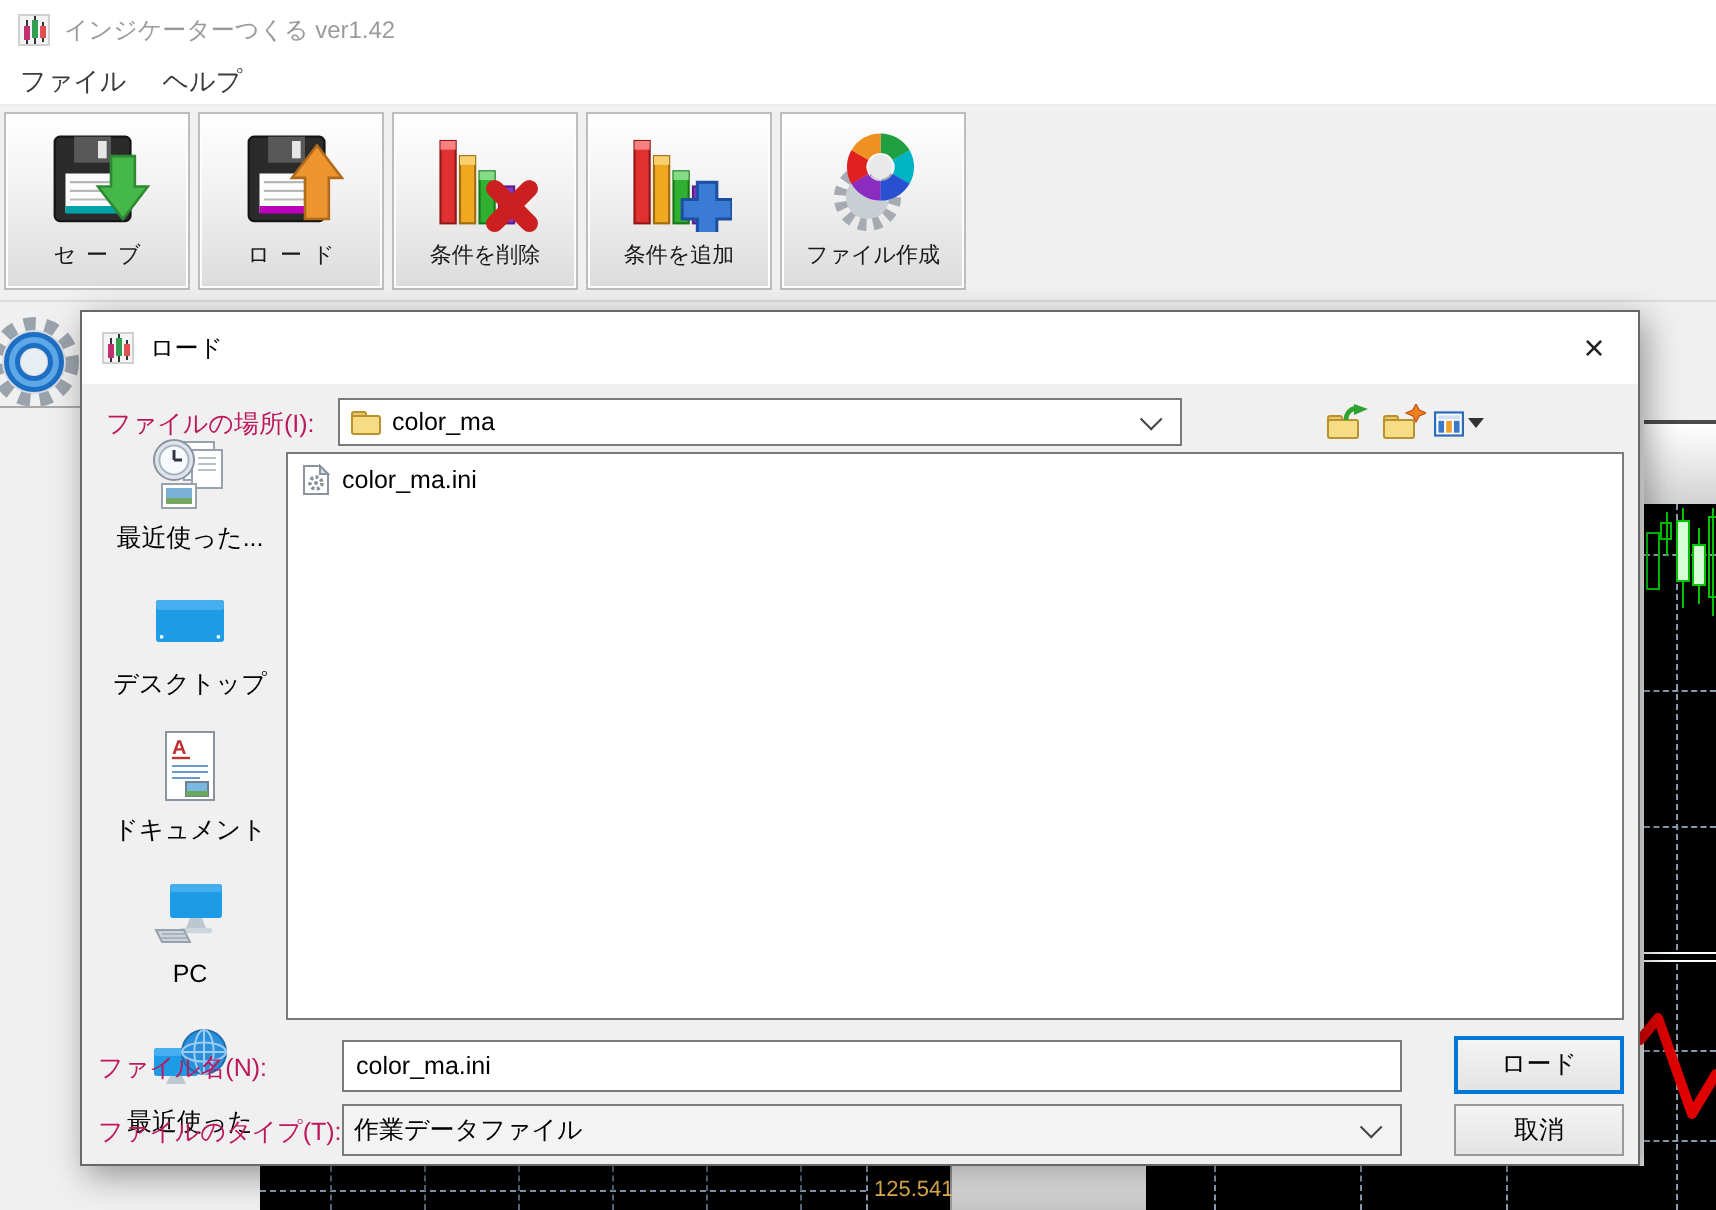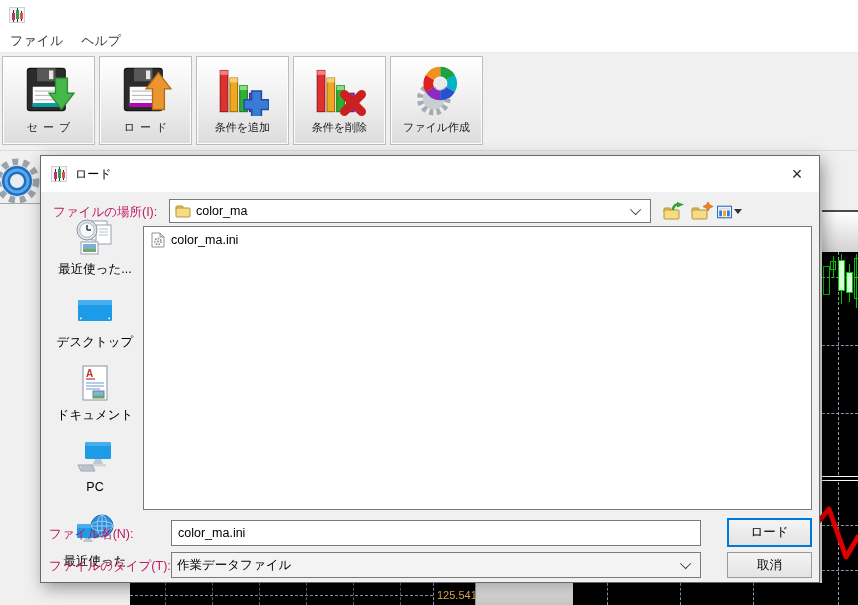--- a/index.html
+++ b/index.html
@@ -132,20 +132,21 @@
   <div class="abs titlebar">
     <svg width="16" height="16" viewBox="0 0 16 16">
       <rect x="0.5" y="0.5" width="15" height="15" fill="#f4f4f4" stroke="#d0d0d0"></rect>
       <line x1="4.5" y1="3" x2="4.5" y2="15" stroke="#333" stroke-width="1"></line>
       <rect x="3" y="6" width="3" height="7" fill="#c03070"></rect>
       <line x1="8.5" y1="1" x2="8.5" y2="15" stroke="#333" stroke-width="1"></line>
       <rect x="7" y="3" width="3" height="9" fill="#30a050"></rect>
       <line x1="12.5" y1="4" x2="12.5" y2="14" stroke="#333" stroke-width="1"></line>
       <rect x="11" y="6" width="3" height="6" fill="#e05050"></rect>
     </svg>
+    <span>インジケーターつくる ver1.42</span>
   </div>
 
   <div class="abs menubar">
     <span style="cursor:pointer;">ファイル</span>
     <span style="cursor:pointer;">ヘルプ</span>
   </div>
   <div class="abs win-body-line"></div>
 
   <div class="abs toolbar">
 
@@ -170,34 +171,20 @@
         <rect x="13" y="4" width="17" height="12" fill="#585858"></rect>
         <rect x="24" y="6" width="4" height="8" fill="#e6e6e6"></rect>
         <rect x="9" y="21" width="25" height="18" fill="#fdfdfd"></rect>
         <line x1="11" y1="25" x2="32" y2="25" stroke="#b8b8b8"></line>
         <line x1="11" y1="29" x2="32" y2="29" stroke="#b8b8b8"></line>
         <line x1="11" y1="33" x2="32" y2="33" stroke="#b8b8b8"></line>
         <rect x="9" y="36" width="25" height="3.5" fill="#bb00bb"></rect>
         <polygon points="35.5,8 47,23 41,23 41,42 30,42 30,23 24,23" fill="#ec9430" stroke="#b06a1a" stroke-width="1.2"></polygon>
       </svg>
       <span class="tb-label">ロード</span>
-    </div>
-
-    <div class="tbtn">
-      <svg width="52" height="52" viewBox="0 0 48 48">
-        <rect x="3" y="6" width="7" height="38" fill="#e03030" stroke="#901818"></rect>
-        <rect x="3" y="6" width="7" height="4" fill="#f58080"></rect>
-        <rect x="12" y="13" width="7" height="31" fill="#f0a820" stroke="#a06c10"></rect>
-        <rect x="12" y="13" width="7" height="4" fill="#f8d070"></rect>
-        <rect x="21" y="20" width="7" height="24" fill="#30b030" stroke="#187818"></rect>
-        <rect x="21" y="20" width="7" height="4" fill="#84dc84"></rect>
-        <rect x="30" y="27" width="7" height="17" fill="#8838c8" stroke="#5a1f8a"></rect>
-        <path d="M32 25 h9 v8 h7 v9 h-7 v8 h-9 v-8 h-7 v-9 h7 z" fill="#3a7bd5" stroke="#1c4fa0" stroke-width="1.4"></path>
-      </svg>
-      <span class="tb-label">条件を追加</span>
     </div>
 
     <div class="tbtn">
       <svg width="52" height="52" viewBox="0 0 48 48">
         <rect x="3" y="6" width="7" height="38" fill="#e03030" stroke="#901818"></rect>
         <rect x="3" y="6" width="7" height="4" fill="#f58080"></rect>
         <rect x="12" y="13" width="7" height="31" fill="#f0a820" stroke="#a06c10"></rect>
         <rect x="12" y="13" width="7" height="4" fill="#f8d070"></rect>
         <rect x="21" y="20" width="7" height="24" fill="#30b030" stroke="#187818"></rect>
         <rect x="21" y="20" width="7" height="4" fill="#84dc84"></rect>
@@ -205,20 +192,34 @@
         <g stroke="#cc2020" stroke-width="8" stroke-linecap="round">
           <line x1="28" y1="28" x2="44" y2="44"></line>
           <line x1="44" y1="28" x2="28" y2="44"></line>
         </g>
       </svg>
       <span class="tb-label">条件を削除</span>
     </div>
 
     <div class="tbtn">
       <svg width="52" height="52" viewBox="0 0 48 48">
+        <rect x="3" y="6" width="7" height="38" fill="#e03030" stroke="#901818"></rect>
+        <rect x="3" y="6" width="7" height="4" fill="#f58080"></rect>
+        <rect x="12" y="13" width="7" height="31" fill="#f0a820" stroke="#a06c10"></rect>
+        <rect x="12" y="13" width="7" height="4" fill="#f8d070"></rect>
+        <rect x="21" y="20" width="7" height="24" fill="#30b030" stroke="#187818"></rect>
+        <rect x="21" y="20" width="7" height="4" fill="#84dc84"></rect>
+        <rect x="30" y="27" width="7" height="17" fill="#8838c8" stroke="#5a1f8a"></rect>
+        <path d="M32 25 h9 v8 h7 v9 h-7 v8 h-9 v-8 h-7 v-9 h7 z" fill="#3a7bd5" stroke="#1c4fa0" stroke-width="1.4"></path>
+      </svg>
+      <span class="tb-label">条件を追加</span>
+    </div>
+
+    <div class="tbtn">
+      <svg width="52" height="52" viewBox="0 0 48 48">
         <circle cx="21" cy="32" r="12" fill="none" stroke="#a6abb3" stroke-width="7" stroke-dasharray="3.4 3"></circle>
         <circle cx="21" cy="32" r="10" fill="#c9ced5"></circle>
         <g fill="none" stroke-width="9">
           <circle cx="27" cy="18" r="11" stroke="#20a040" stroke-dasharray="11.5 57.6" transform="rotate(-90 27 18)"></circle>
           <circle cx="27" cy="18" r="11" stroke="#00b4c4" stroke-dasharray="11.5 57.6" transform="rotate(-30 27 18)"></circle>
           <circle cx="27" cy="18" r="11" stroke="#2850d0" stroke-dasharray="11.5 57.6" transform="rotate(30 27 18)"></circle>
           <circle cx="27" cy="18" r="11" stroke="#8a2cc0" stroke-dasharray="11.5 57.6" transform="rotate(90 27 18)"></circle>
           <circle cx="27" cy="18" r="11" stroke="#e02020" stroke-dasharray="11.5 57.6" transform="rotate(150 27 18)"></circle>
           <circle cx="27" cy="18" r="11" stroke="#f09020" stroke-dasharray="11.5 57.6" transform="rotate(210 27 18)"></circle>
         </g>
@@ -248,21 +249,21 @@
         <line x1="8.5" y1="1" x2="8.5" y2="15" stroke="#333" stroke-width="1"></line>
         <rect x="7" y="3" width="3" height="9" fill="#30a050"></rect>
         <line x1="12.5" y1="4" x2="12.5" y2="14" stroke="#333" stroke-width="1"></line>
         <rect x="11" y="6" width="3" height="6" fill="#e05050"></rect>
       </svg>
       <span>ロード</span>
     </div>
     <div class="dlg-close">×</div>
 
     <span class="abs lbl" style="left:12px;top:48px;">ファイルの場所(I):</span>
-    <div class="abs combo" style="left:128px;top:43px;width:482px;height:24px;">
+    <div class="abs combo" style="left:128px;top:43px;width:422px;height:24px;">
       <svg width="16" height="13" viewBox="0 0 16 13">
         <rect x="1" y="1" width="7" height="4" rx="1" fill="#e8c86a" stroke="#b8922e"></rect>
         <rect x="1" y="3" width="14" height="9" rx="1" fill="#f6dd85" stroke="#b8922e"></rect>
       </svg>
       <span class="grow">color_ma</span>
       <span class="chev"></span>
     </div>
     <div class="abs" style="left:620px;top:44px;display:flex;gap:3px;">
       <div class="mini-btn">
         <svg width="21" height="19" viewBox="0 0 21 19">

